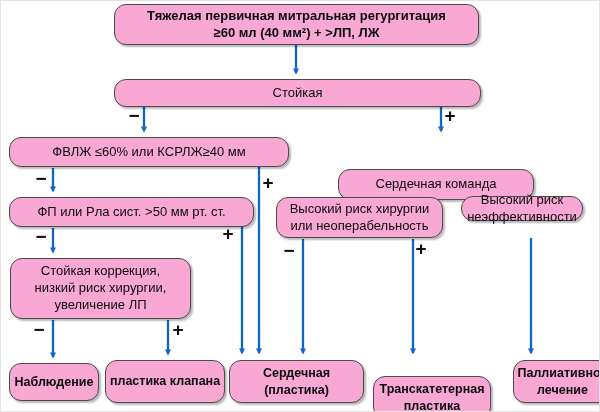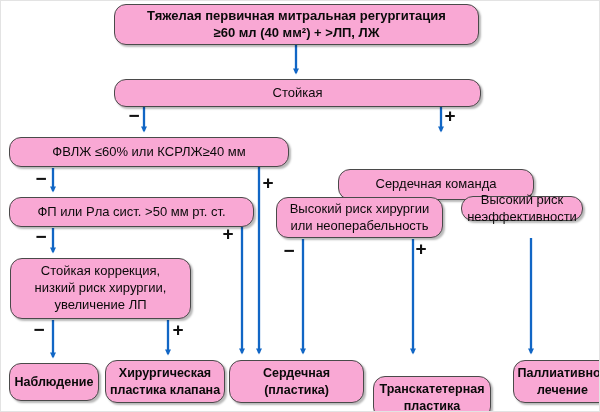--- a/index.html
+++ b/index.html
@@ -132,21 +132,20 @@
     <span>Стойкая коррекция,</span>
     <span>низкий риск хирургии,</span>
     <span>увеличение ЛП</span>
   </div>
 
   <div class="node bottom" id="n-watch">
     <span>Наблюдение</span>
   </div>
 
   <div class="node bottom" id="n-surg-repair">
-    <span>Хирургическая</span>
     <span>пластика клапана</span>
   </div>
 
   <div class="node bottom" id="n-surgery">
     <span>Сердечная</span>
     <span>(пластика)</span>
   </div>
 
   <div class="node bottom" id="n-transcath">
     <span>Транскатетерная</span>

